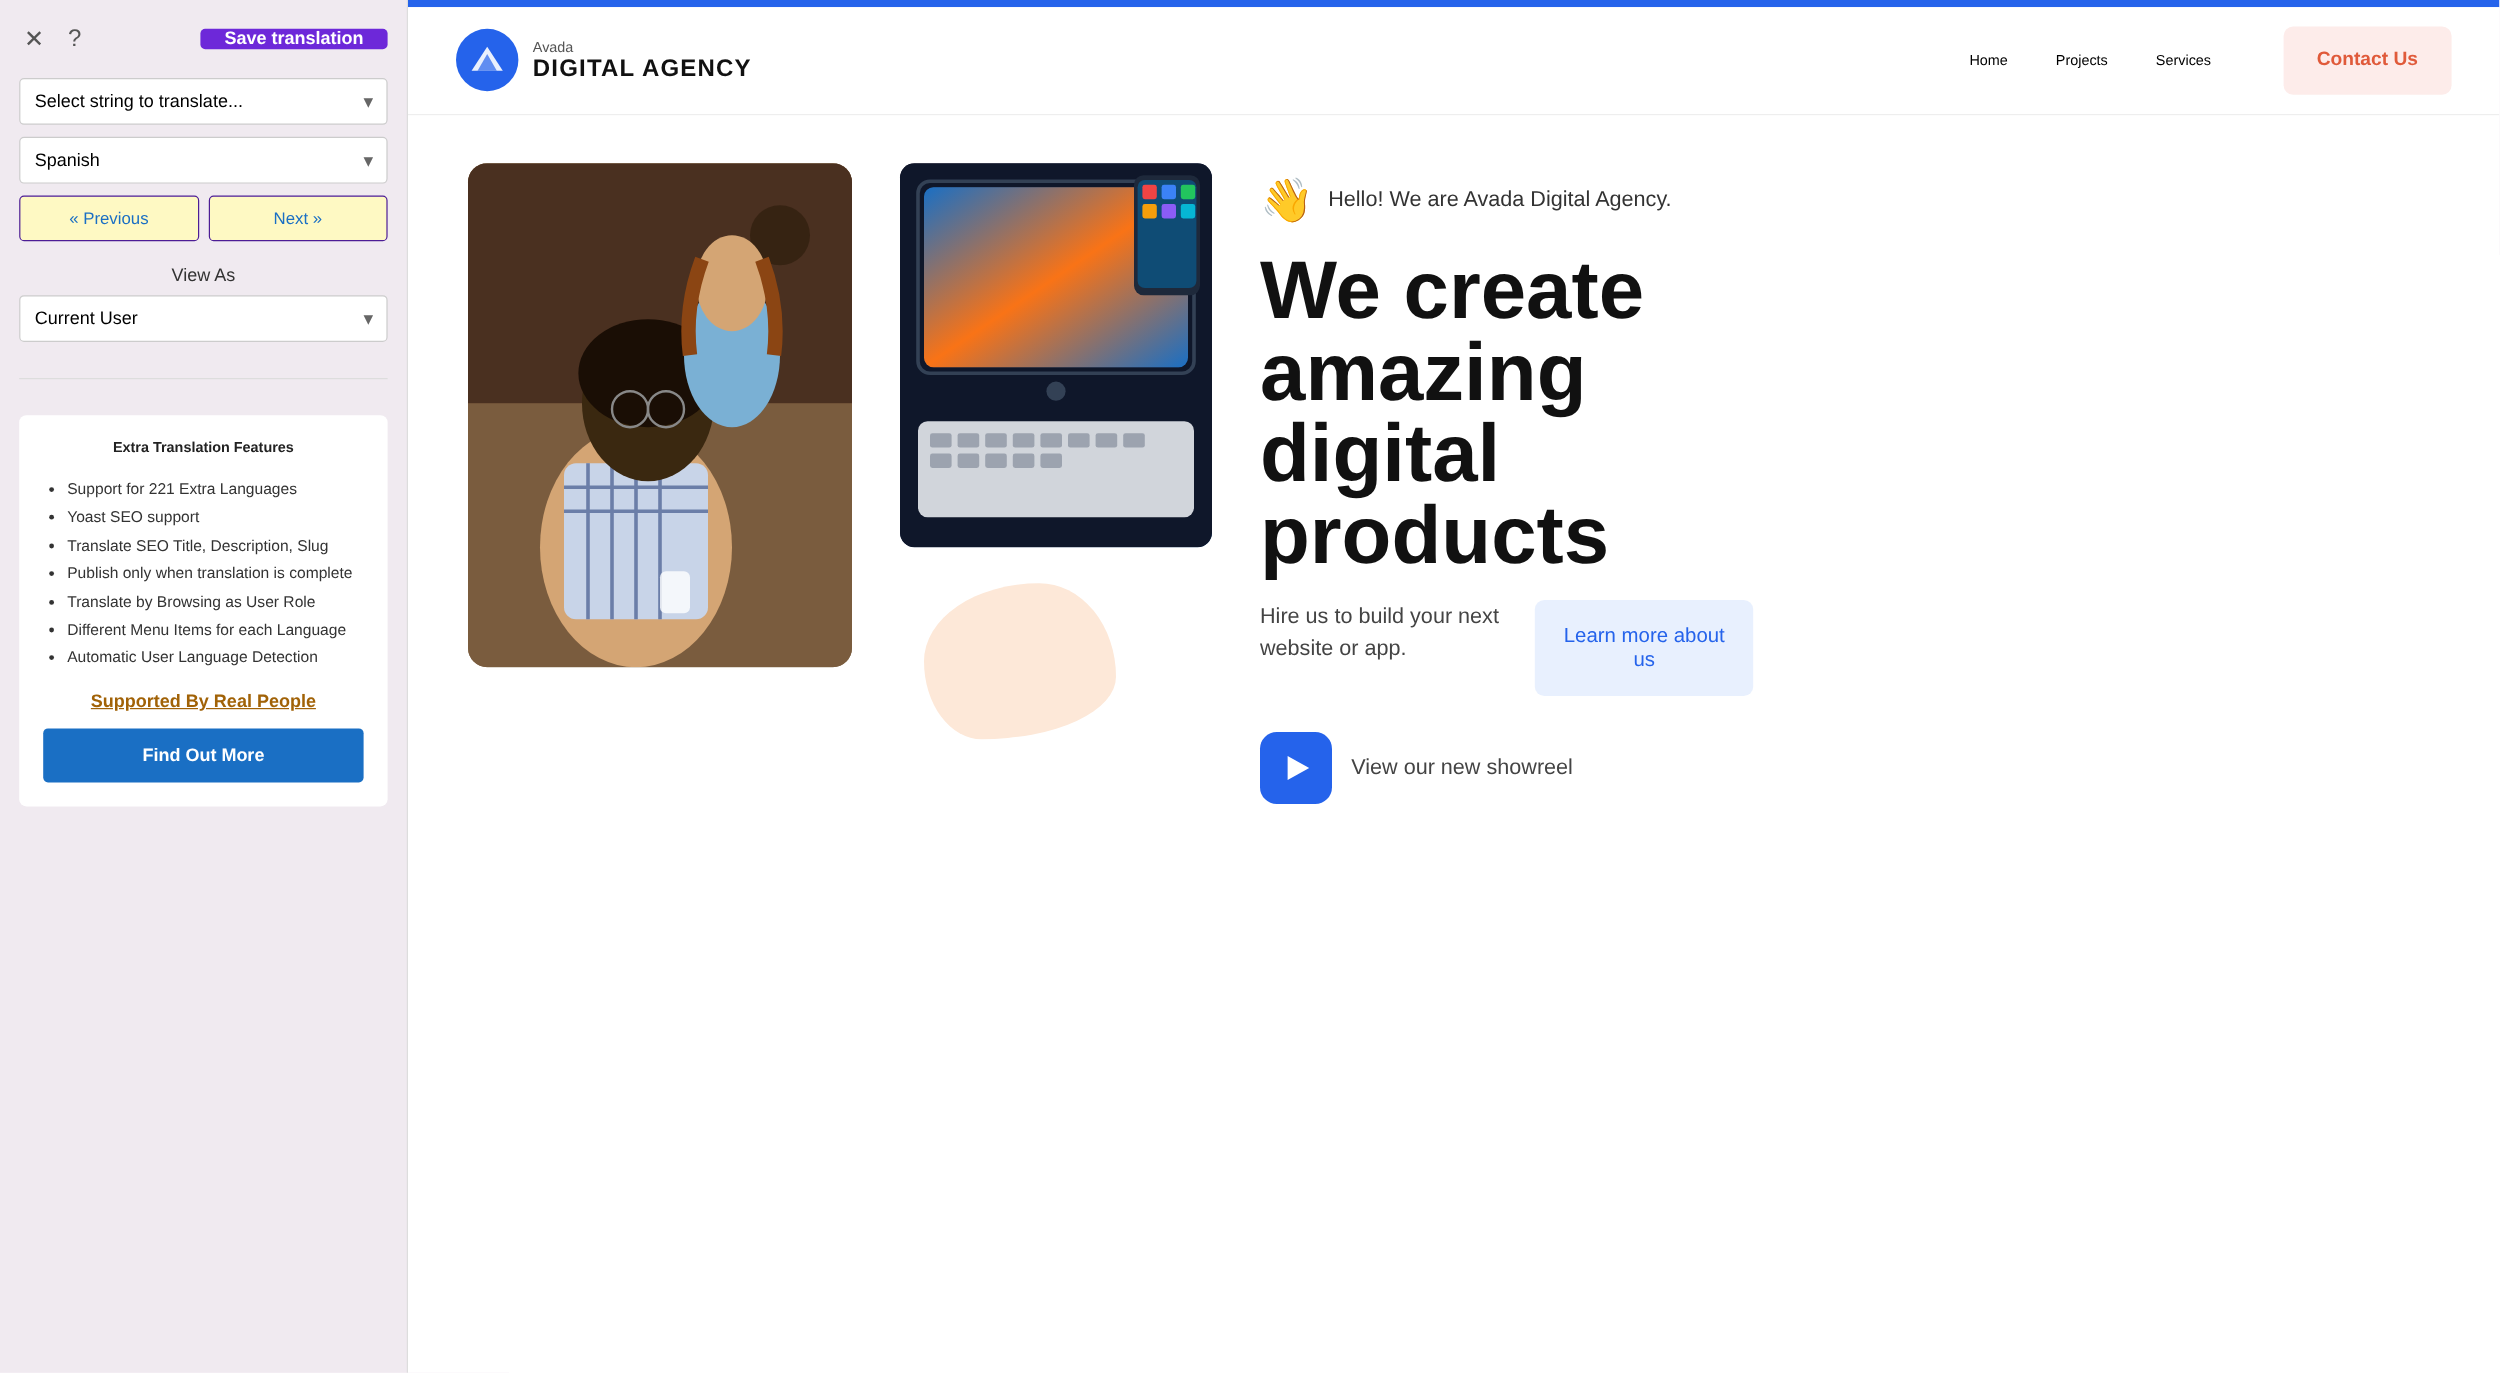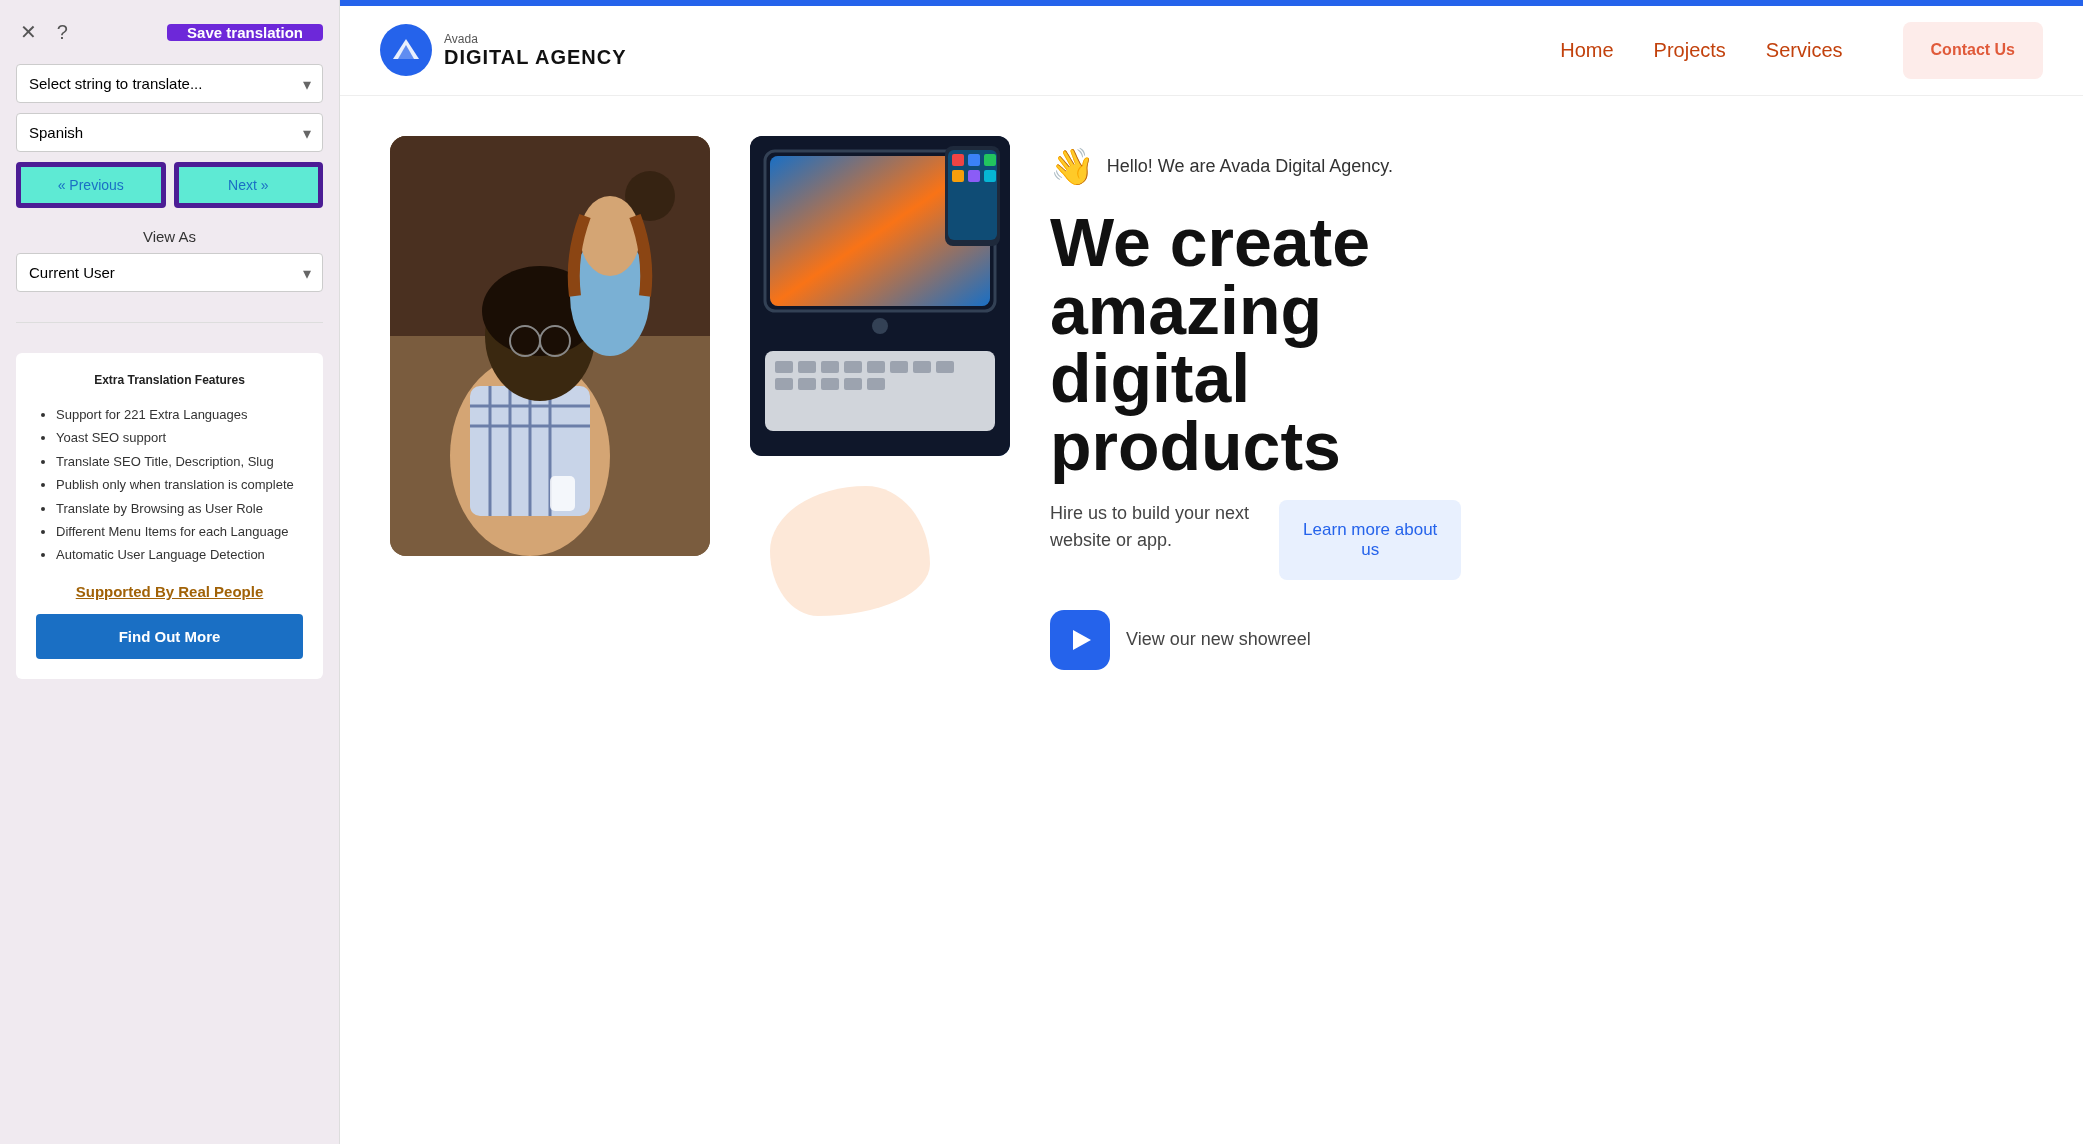--- a/index.html
+++ b/index.html
@@ -69,22 +69,22 @@
       color: #666;
     }
     .nav-btns {
       display: flex;
       gap: 8px;
       margin-bottom: 20px;
     }
     .nav-btn {
       flex: 1;
       padding: 10px;
-      border: 5px solid #4c1d95;
-      background: #5eead4;
+      border: 1px solid #4c1d95;
+      background: #fef9c3;
       color: #1a6fc4;
       border-radius: 4px;
       cursor: pointer;
       font-size: 14px;
     }
     .view-as-label {
       font-size: 15px;
       color: #333;
       margin-bottom: 8px;
       font-weight: normal;
@@ -194,22 +194,22 @@
       color: #111;
       letter-spacing: 1px;
     }
     .nav-links {
       display: flex;
       gap: 40px;
       align-items: center;
       margin-right: 60px;
     }
     .nav-link {
-      font-size: 20px;
-      color: #c2410c;
+      font-size: 12px;
+      color: #000000;
       text-decoration: none;
       cursor: pointer;
       text-align: center;
     }
     .contact-btn {
       background: #fdecea;
       color: #e05a3a;
       border: none;
       border-radius: 8px;
       padding: 18px 28px;

